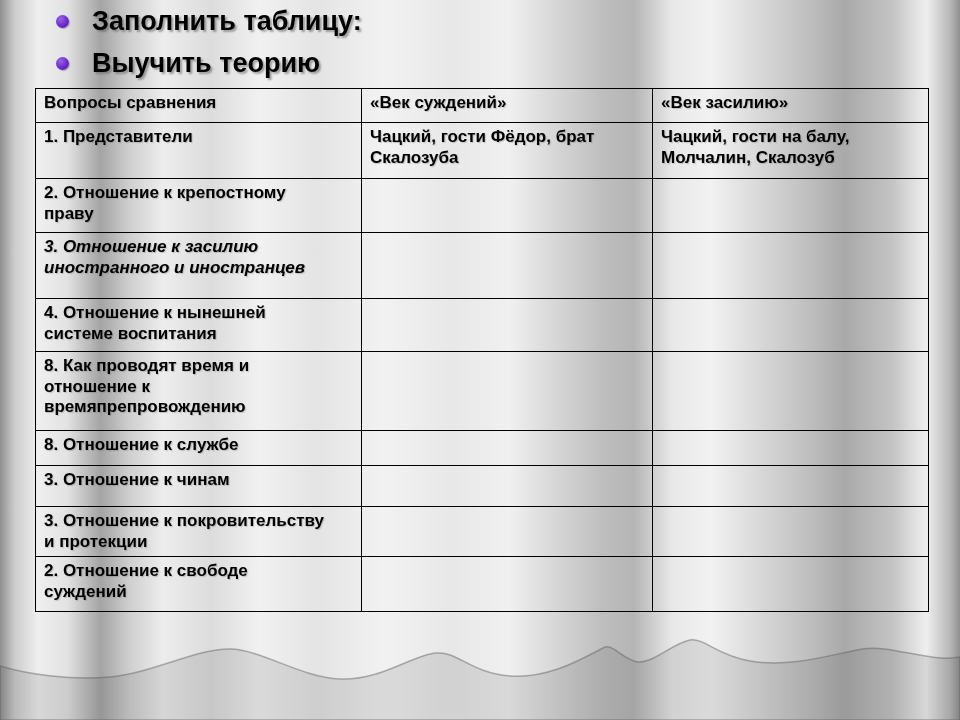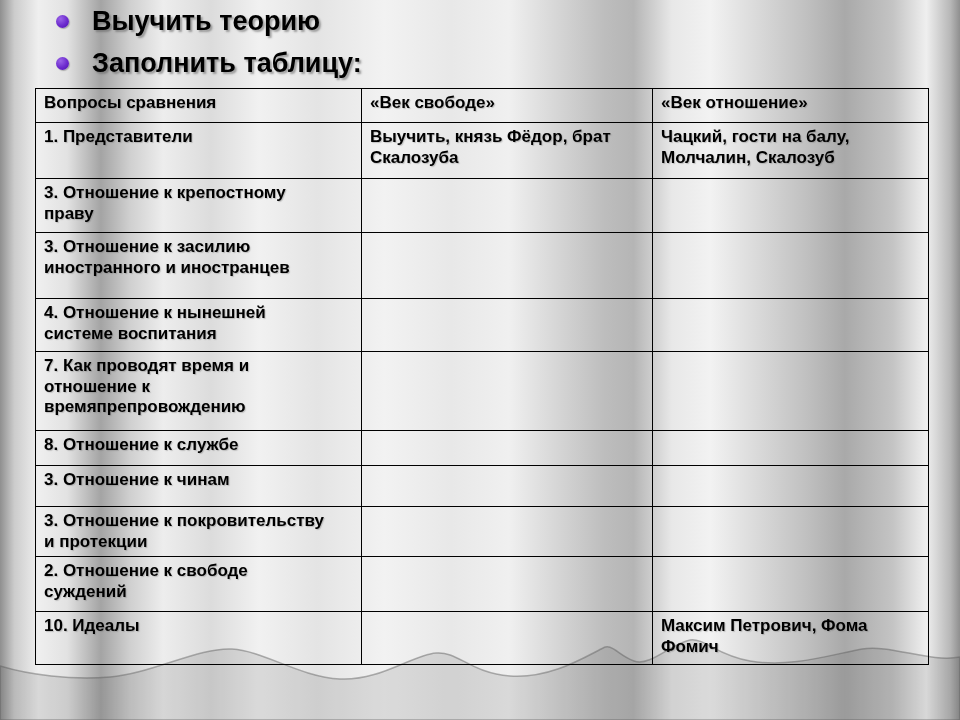--- a/index.html
+++ b/index.html
@@ -32,82 +32,82 @@
   }
   table.cmp th, table.cmp td {
     border:1.5px solid #000; vertical-align:top; text-align:left;
     padding:4px 8px; font-size:17px; font-weight:bold; line-height:1.22;
     text-shadow:1px 1px 1px rgba(110,110,110,0.35);
     background:transparent; overflow:hidden;
   }
   table.cmp td:first-child, table.cmp th:first-child { padding-right:32px; }
   tr.h-head  { height:34px; }
   tr.h-r1  { height:56px;margin-top:44px; }  tr.h-r2  { height:54px; }
-  tr.h-r3  { height:66px; }  tr.h-r4  { height:53px; }
+  tr.h-r3  { height:66px;font-style:italic; }  tr.h-r4  { height:53px; }
   tr.h-r5  { height:79px; }  tr.h-r6  { height:35px; }
   tr.h-r7  { height:41px; }  tr.h-r8  { height:48px; }
   tr.h-r9  { height:55px; }  tr.h-r10 { height:53px; }
 </style>
 </head>
 <body>
 
 <div class="slide">
 
   <svg class="wave-layer" viewBox="0 0 960 87" preserveAspectRatio="none" aria-hidden="true">
     <path d="M0,33 C30,42 70,47 110,44 C150,41 200,14 232,16 C264,18 300,44 340,46
              C380,48 412,22 436,20 C458,18 470,40 510,43 C550,46 585,24 603,15
              C612,10 618,22 634,28 C650,34 672,10 690,7 C705,5 716,22 750,28
              C790,35 830,22 862,16 C890,11 930,30 960,24 L960,87 L0,87 Z" fill="rgba(60,60,60,0.13)" stroke="rgba(90,90,90,0.45)" stroke-width="1.5"></path>
   </svg>
 
   <div class="bullets">
     <div class="bullet-item">
       <span class="dot"></span>
-      <span class="bullet-text">Выучить теорию</span>
+      <span class="bullet-text">Заполнить таблицу:</span>
     </div>
     <div class="bullet-item">
       <span class="dot"></span>
-      <span class="bullet-text">Заполнить таблицу:</span>
+      <span class="bullet-text">Выучить теорию</span>
     </div>
   </div>
 
   <table class="cmp">
     <colgroup>
       <col style="width:326px">
         <col style="width:291px">
         <col style="width:276px">
     </colgroup>
     <tbody>
       <tr class="h-head">
         <th>Вопросы сравнения</th>
-        <th>«Век свободе»</th>
-        <th>«Век отношение»</th>
+        <th>«Век суждений»</th>
+        <th>«Век засилию»</th>
       </tr>
       <tr class="h-r1">
         <td>1. Представители</td>
-        <td>Выучить, князь Фёдор, брат Скалозуба</td>
+        <td>Чацкий, гости Фёдор, брат Скалозуба</td>
         <td>Чацкий, гости на балу, Молчалин, Скалозуб</td>
       </tr>
       <tr class="h-r2">
-        <td>3. Отношение к крепостному праву</td>
+        <td>2. Отношение к крепостному праву</td>
         <td></td>
         <td></td>
       </tr>
       <tr class="h-r3">
         <td>3. Отношение к засилию иностранного и иностранцев</td>
         <td></td>
         <td></td>
       </tr>
       <tr class="h-r4">
         <td>4. Отношение к нынешней системе воспитания</td>
         <td></td>
         <td></td>
       </tr>
       <tr class="h-r5">
-        <td>7. Как проводят время и отношение к времяпрепровождению</td>
+        <td>8. Как проводят время и отношение к времяпрепровождению</td>
         <td></td>
         <td></td>
       </tr>
       <tr class="h-r6">
         <td>8. Отношение к службе</td>
         <td></td>
         <td></td>
       </tr>
       <tr class="h-r7">
         <td>3. Отношение к чинам</td>
@@ -117,21 +117,16 @@
       <tr class="h-r8">
         <td>3. Отношение к покровительству и протекции</td>
         <td></td>
         <td></td>
       </tr>
       <tr class="h-r9">
         <td>2. Отношение к свободе суждений</td>
         <td></td>
         <td></td>
       </tr>
-      <tr class="h-r10">
-        <td>10. Идеалы</td>
-        <td></td>
-        <td>Максим Петрович, Фома Фомич</td>
-      </tr>
     </tbody>
   </table>
 
 </div>
 
 </body></html>

